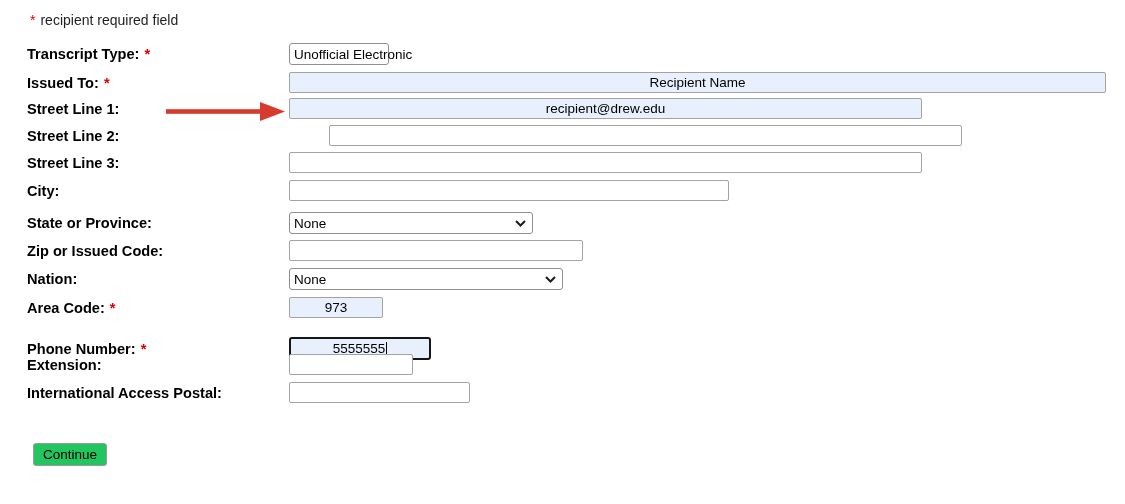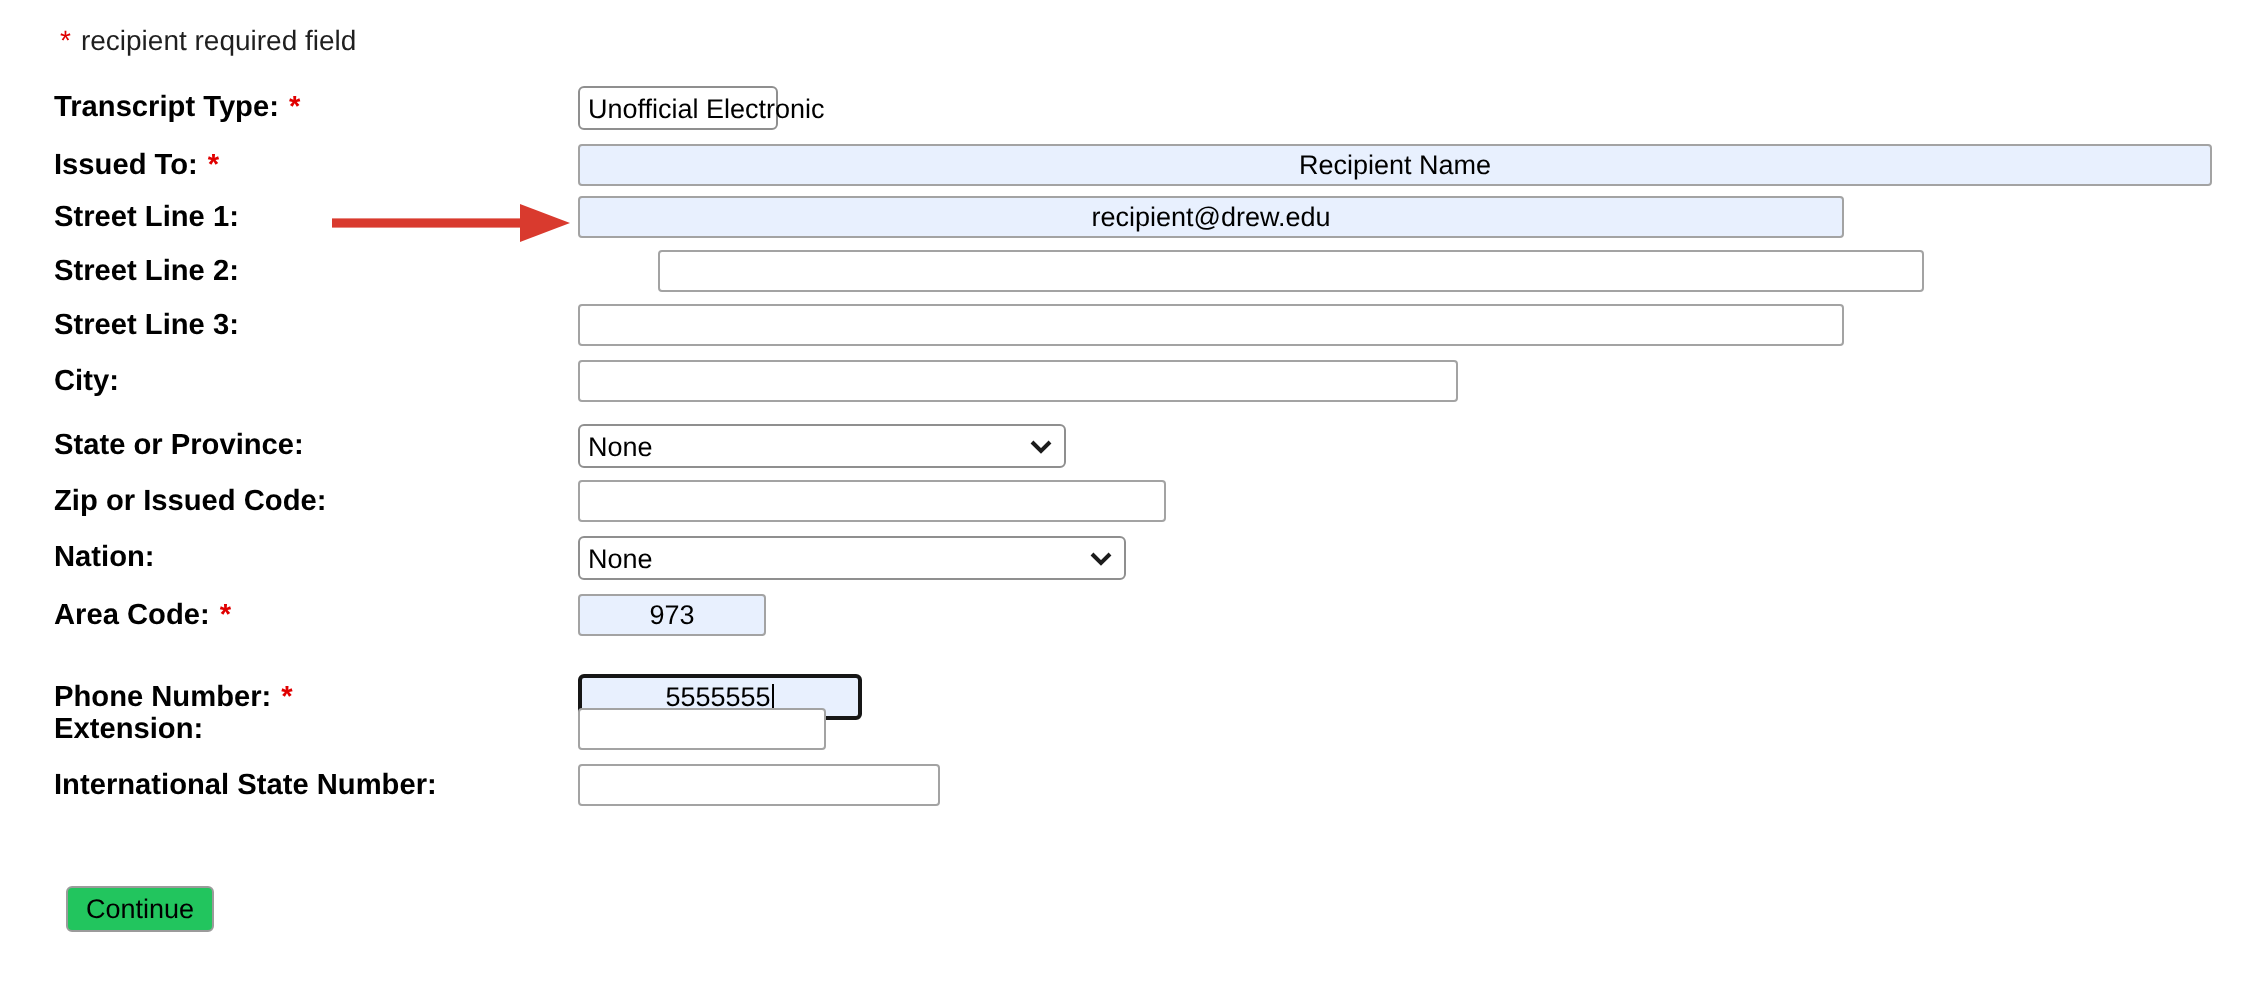--- a/index.html
+++ b/index.html
@@ -144,19 +144,19 @@
 </div>
 
 <div class="row r11">
   <span class="lbl"><span>Extension:</span></span>
   <span class="inp ctl">
       <span></span>
     </span>
 </div>
 
 <div class="row r12">
-  <span class="lbl"><span>International State Number:</span></span>
+  <span class="lbl"><span>International Access Postal:</span></span>
   <span class="inp ctl">
       <span></span>
     </span>
 </div>
 
 <button class="btn">Continue</button>
 
 </body></html>

